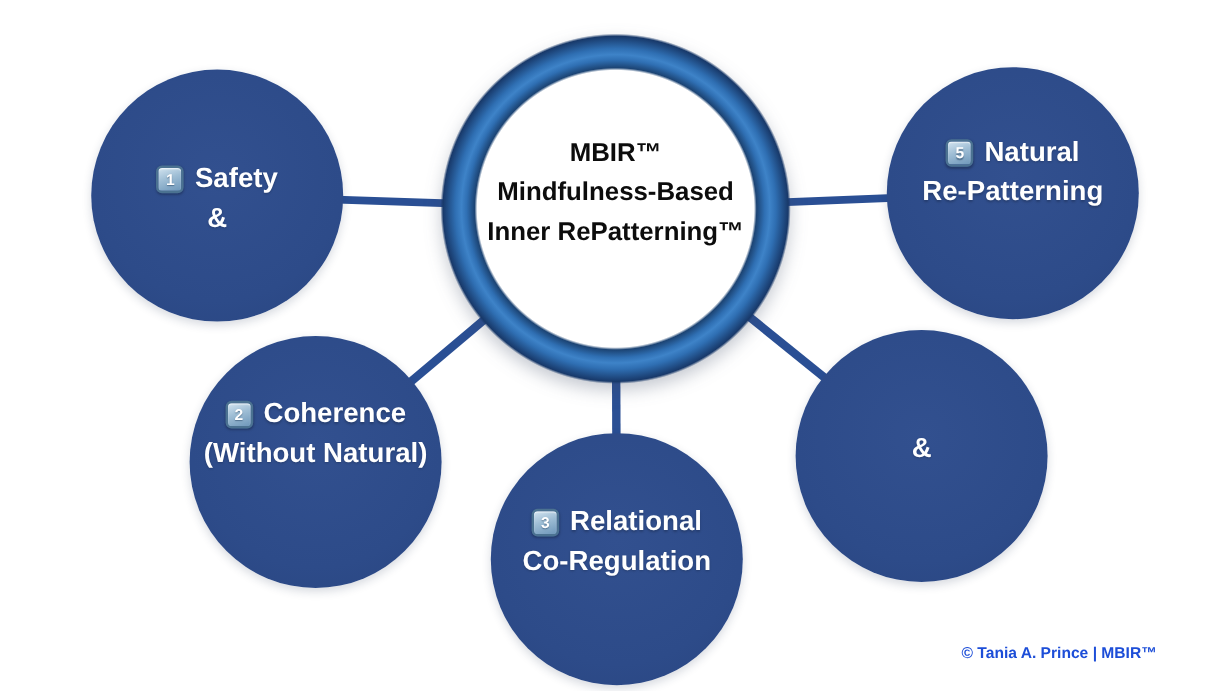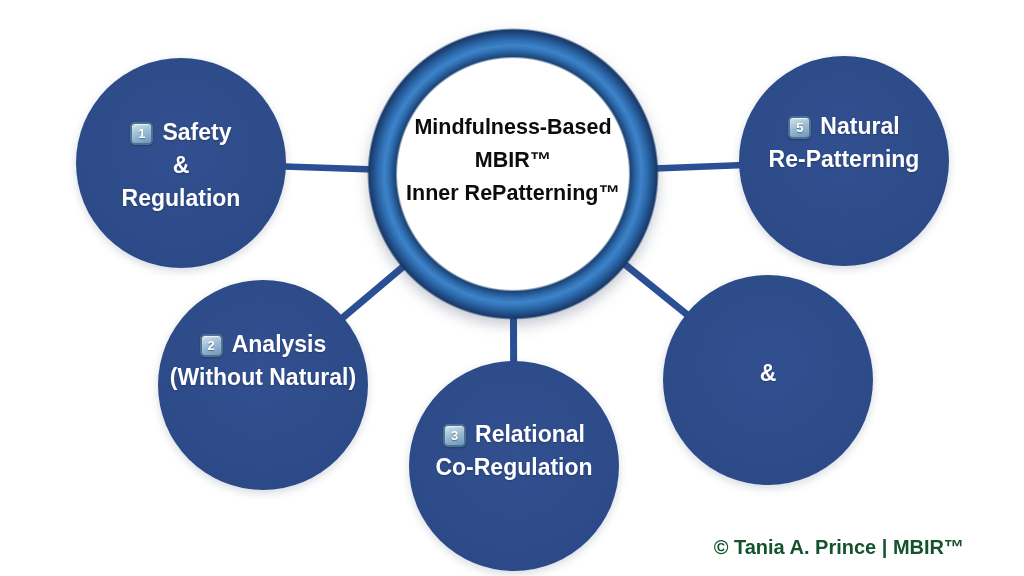--- a/index.html
+++ b/index.html
@@ -73,50 +73,49 @@
     color: #0c0c0c;
     font-weight: bold;
     font-size: 21.5px;
     line-height: 33px;
     white-space: nowrap;
     transform: translateY(-14px);
   }
   .footer {
     position: absolute;
     right: 60px; top: 536px;
-    color: #14532d;
+    color: #1d4ed8;
     font-weight: bold;
-    font-size: 20px;
+    font-size: 13px;
     white-space: nowrap;
   }
 </style>
 </head>
 <body>
 
 <div class="stage">
 
   <svg class="connectors" viewBox="0 0 1024 576" aria-hidden="true">
     <line x1="513" y1="174" x2="181" y2="163" stroke="#2a4f94" stroke-width="6.5"></line>
     <line x1="513" y1="174" x2="263" y2="385" stroke="#2a4f94" stroke-width="7"></line>
     <line x1="513" y1="174" x2="514" y2="466" stroke="#2a4f94" stroke-width="7"></line>
     <line x1="513" y1="174" x2="768" y2="380" stroke="#2a4f94" stroke-width="7"></line>
     <line x1="513" y1="174" x2="844" y2="161" stroke="#2a4f94" stroke-width="6.5"></line>
   </svg>
 
   <div class="node n1">
     <div class="node-text" style="transform: translateY(2px);">
       <div><span class="keycap">1</span><span>Safety</span></div>
       <div>&amp;</div>
-      <div>Regulation</div>
     </div>
   </div>
 
   <div class="node n2">
     <div class="node-text" style="transform: translateY(-24px);">
-      <div><span class="keycap">2</span><span>Analysis</span></div>
+      <div><span class="keycap">2</span><span>Coherence</span></div>
       <div>(Without Natural)</div>
     </div>
   </div>
 
   <div class="node n3">
     <div class="node-text" style="transform: translateY(-15px);">
       <div><span class="keycap">3</span><span>Relational</span></div>
       <div>Co-Regulation</div>
     </div>
   </div>
@@ -129,21 +128,21 @@
 
   <div class="node n5">
     <div class="node-text" style="transform: translateY(-18px);">
       <div><span class="keycap">5</span><span>Natural</span></div>
       <div>Re-Patterning</div>
     </div>
   </div>
 
   <div class="center-ring">
     <div class="center-text">
+      <div>MBIR™</div>
       <div>Mindfulness-Based</div>
-      <div>MBIR™</div>
       <div>Inner RePatterning™</div>
     </div>
   </div>
 
   <div class="footer">© Tania A. Prince | MBIR™</div>
 
 </div>
 
 </body></html>

